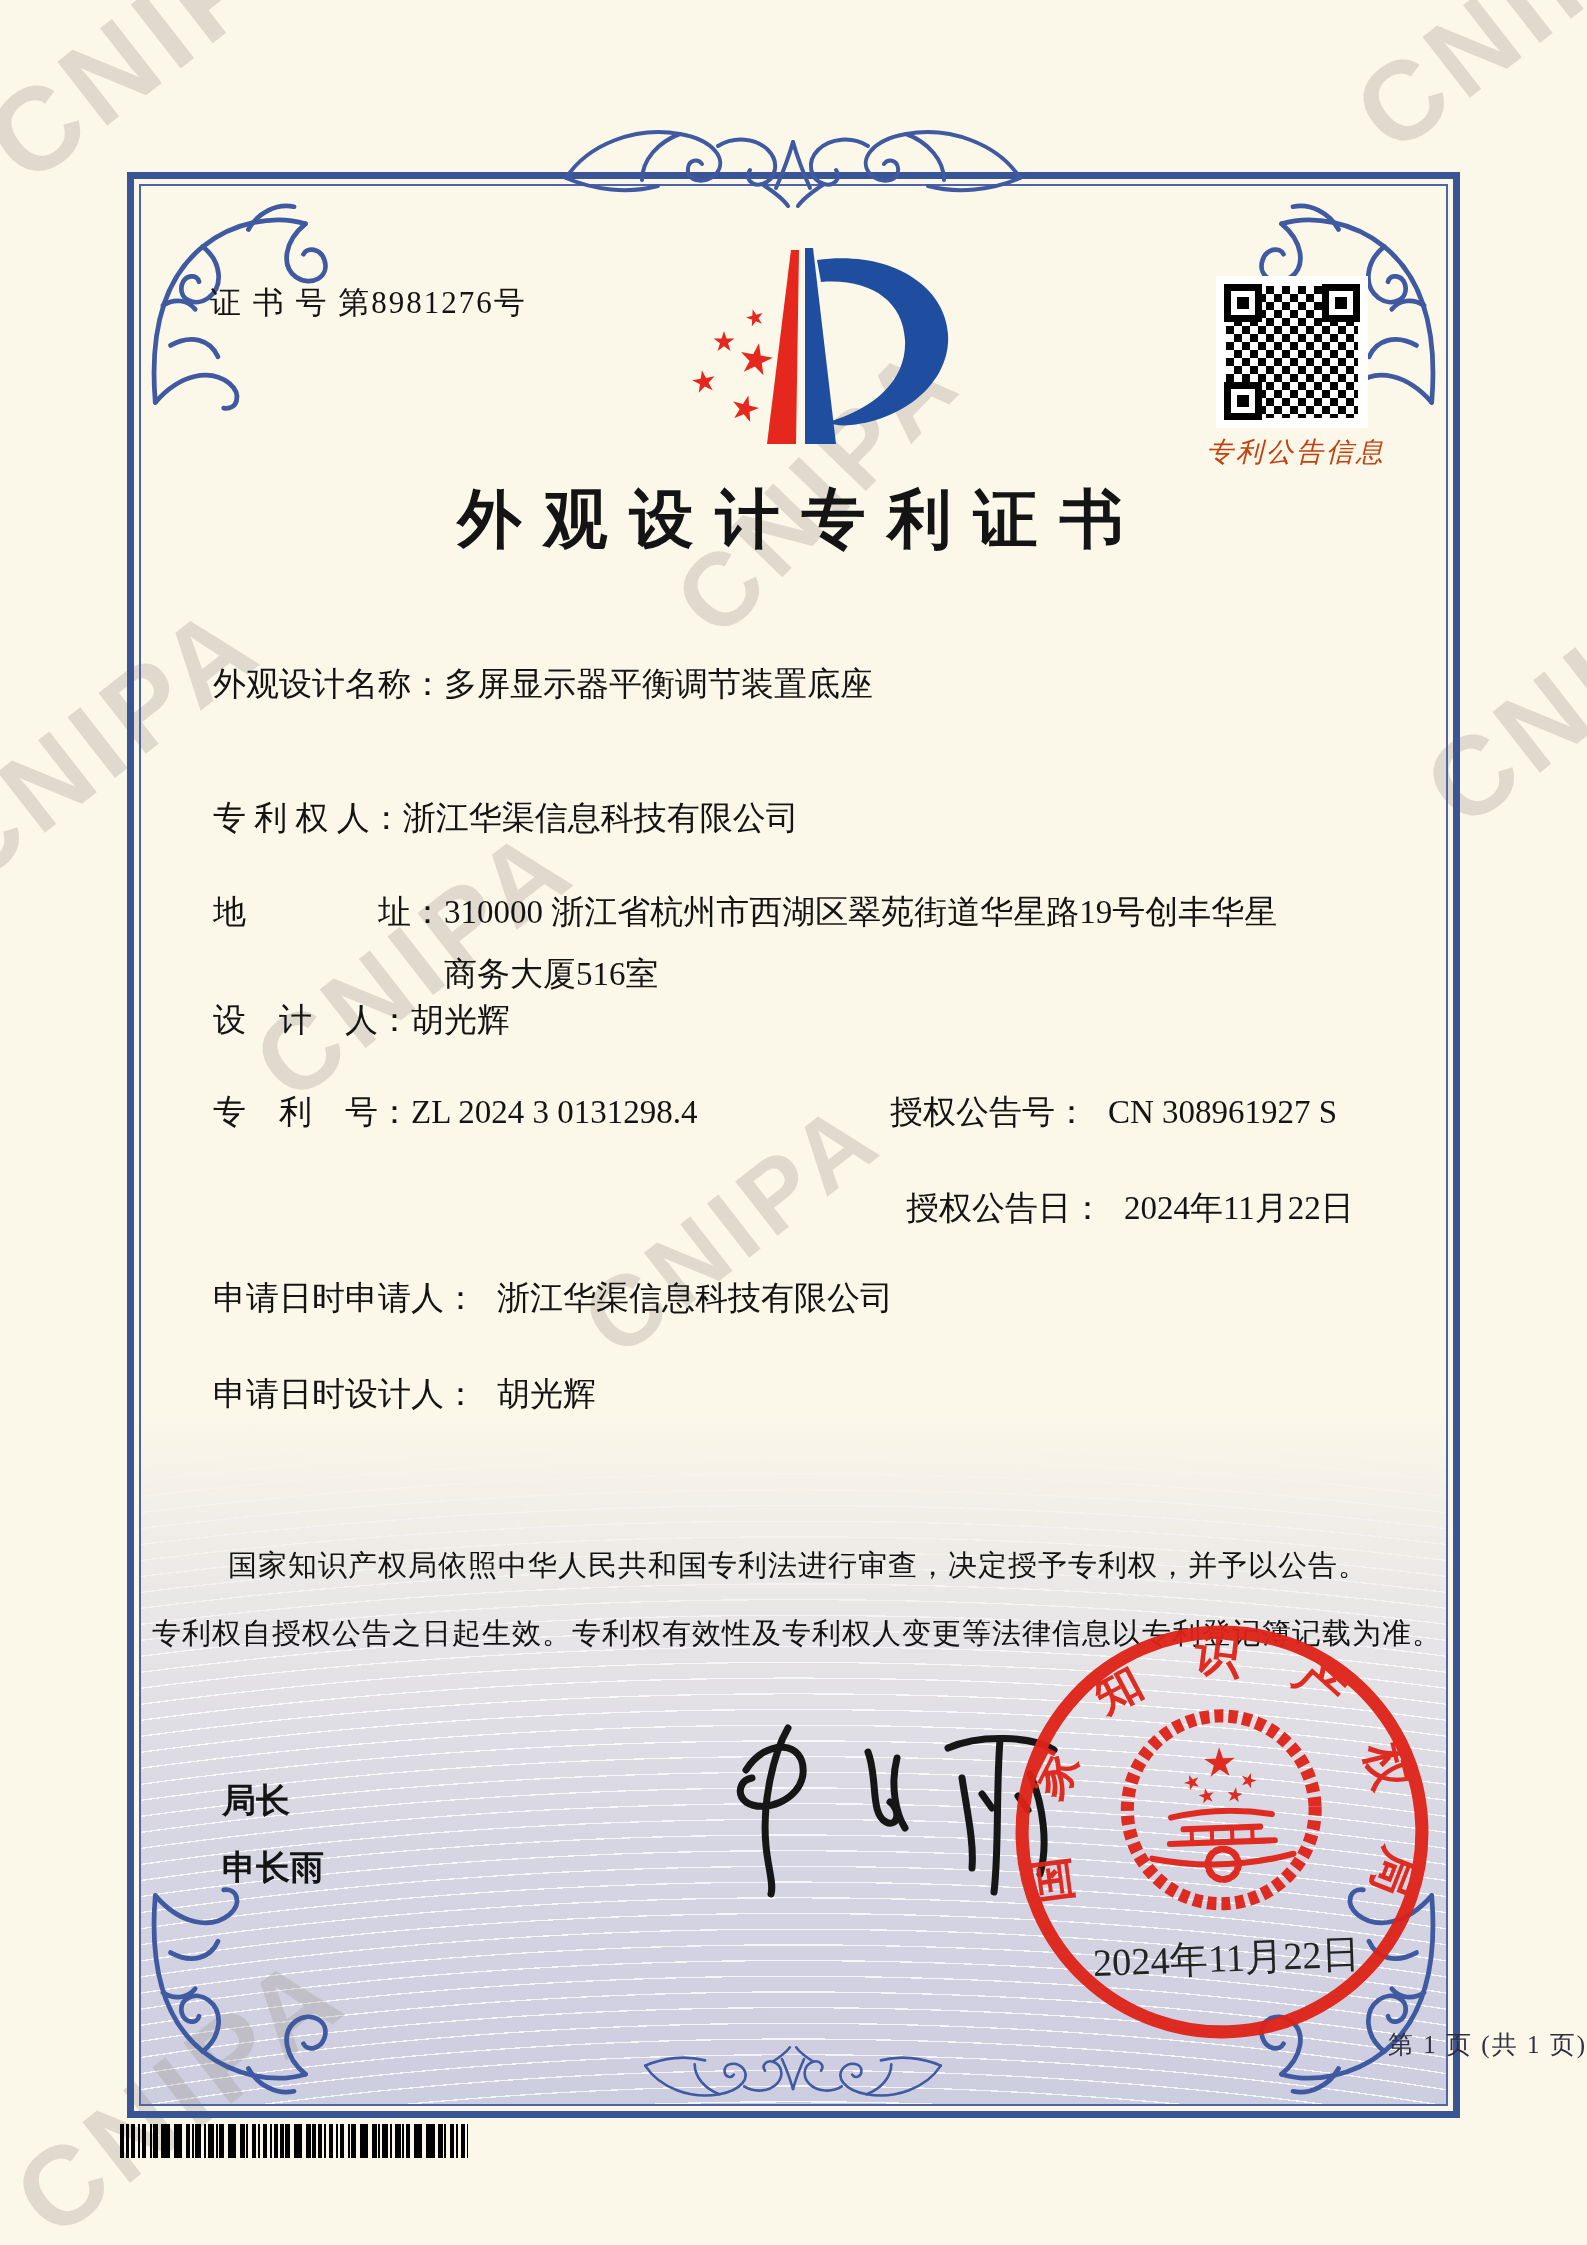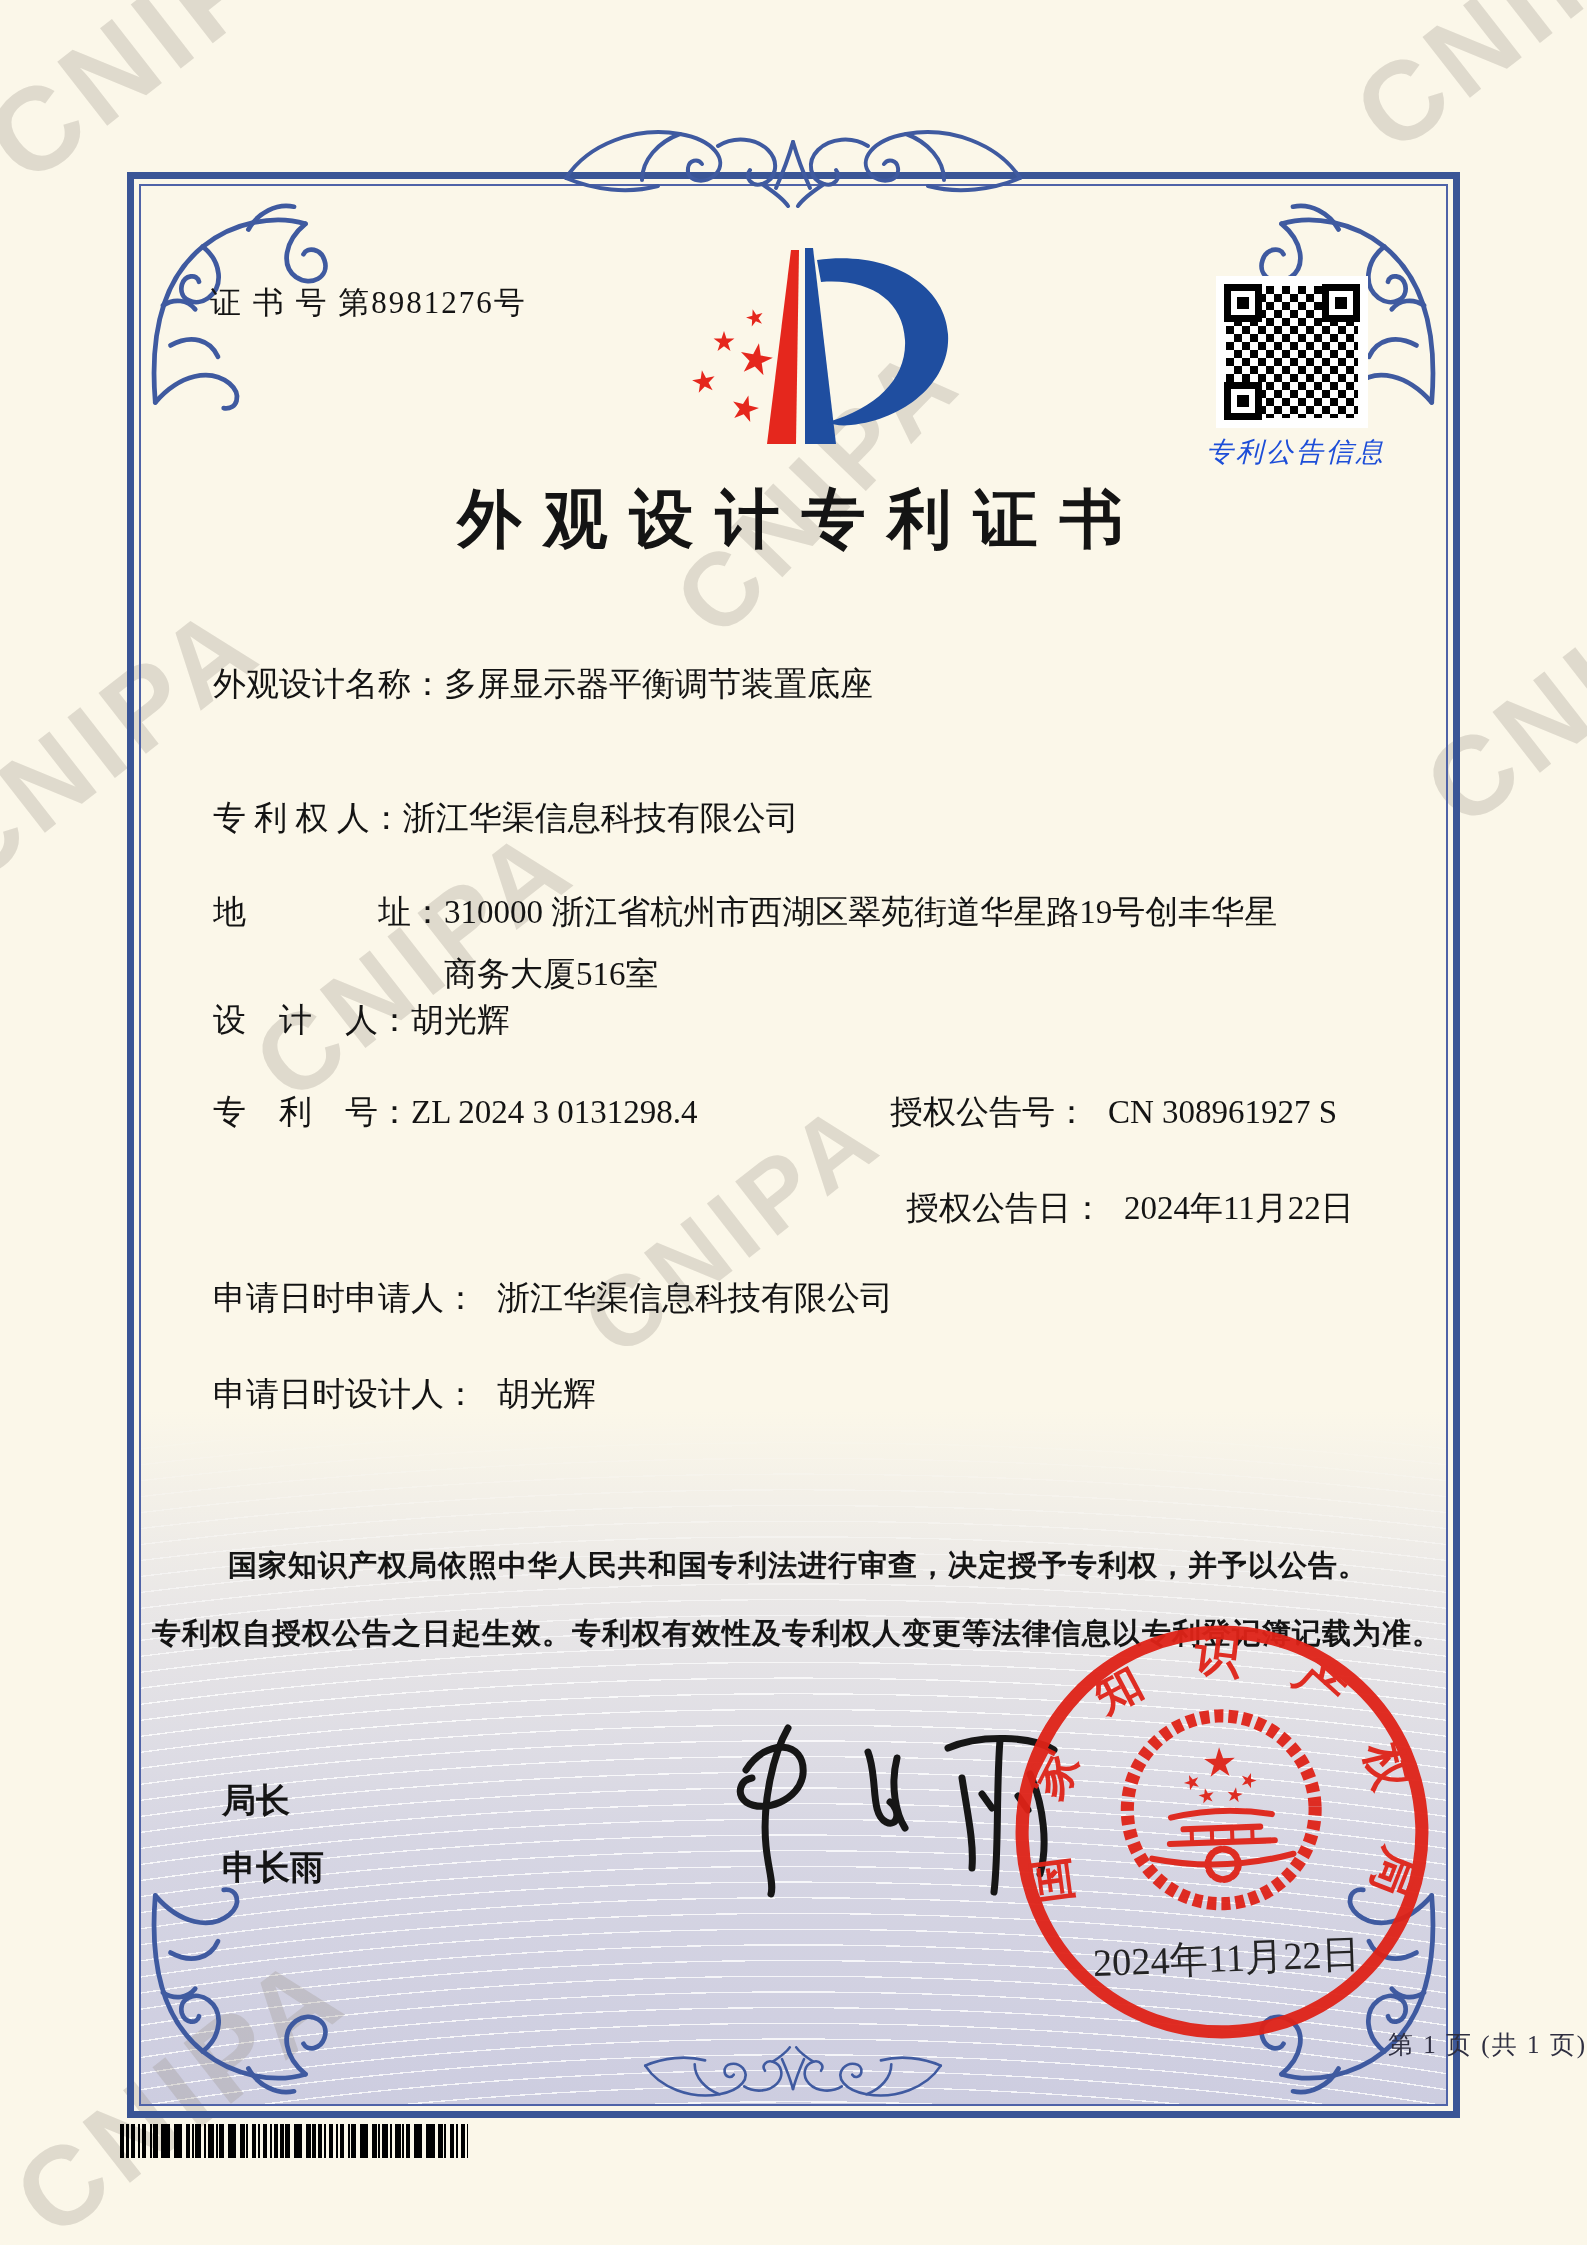--- a/index.html
+++ b/index.html
@@ -47,37 +47,37 @@
   .l-addr1{left:213px;top:890px;}
   .l-addr2{left:444px;top:952px;}
   .l-designer{left:213px;top:998px;}
   .l-patno{left:213px;top:1090px;}
   .l-grantno{left:890px;top:1090px;}
   .l-filed{left:213px;top:1186px;}
   .l-grantdate{left:890px;top:1186px;margin-left:16px;}
   .l-app1{left:213px;top:1276px;}
   .l-app2{left:213px;top:1372px;}
   .gap-val{margin-left:20px;}
-  .body-line{font-size:29px;letter-spacing:1px;font-weight:bold;}
+  .body-line{font-size:29px;letter-spacing:1px;}
   .b1{left:228px;top:1546px;}
   .b2{left:152px;top:1614px;}
   .director{font-family:Liberation Mono, monospace;font-weight:600;font-size:34px;}
   .d1{left:222px;top:1778px;}
   .d2{left:222px;top:1845px;}
   .footer{left:0;right:0;top:2028px;text-align:right;font-size:25px;color:#2e2e40;letter-spacing:2px;}
 
   
   .logo{position:absolute;left:645px;top:238px;width:320px;height:228px;z-index:3;}
   .qr{position:absolute;left:1216px;top:276px;width:152px;height:152px;background:#fff;padding:0;z-index:3;}
   .qr-mod{position:absolute;inset:10px;
      background:repeating-conic-gradient(#000 0% 25%,#fff 0% 50%) 0 0/16px 16px;}
   .finder{position:absolute;width:38px;height:38px;border:7px solid #000;background:#fff;box-sizing:border-box;}
   .finder::after{content:"";position:absolute;inset:6px;background:#000;}
   .f-tl{left:8px;top:8px;} .f-tr{right:8px;top:8px;} .f-bl{left:8px;bottom:8px;}
-  .qr-caption{left:1206px;top:434px;width:180px;text-align:left;font-size:27px;font-style:italic;color:#1d4ed8;letter-spacing:3px;}
+  .qr-caption{left:1206px;top:434px;width:180px;text-align:left;font-size:27px;font-style:italic;color:#c2410c;letter-spacing:3px;}
   .sig{position:absolute;left:700px;top:1694px;width:400px;height:230px;z-index:3;}
   .seal{position:absolute;left:1012px;top:1622px;width:420px;height:420px;z-index:4;opacity:.95;transform:rotate(-2deg);}
   .barcode{position:absolute;left:120px;top:2124px;width:348px;height:34px;z-index:3;
     background:
       repeating-linear-gradient(90deg,#000 0 2px,transparent 2px 6px),
       repeating-linear-gradient(90deg,#000 0 4px,transparent 4px 11px),
       repeating-linear-gradient(90deg,transparent 0 7px,#000 7px 9px,transparent 9px 17px);}
 </style>
 </head>
 <body>

